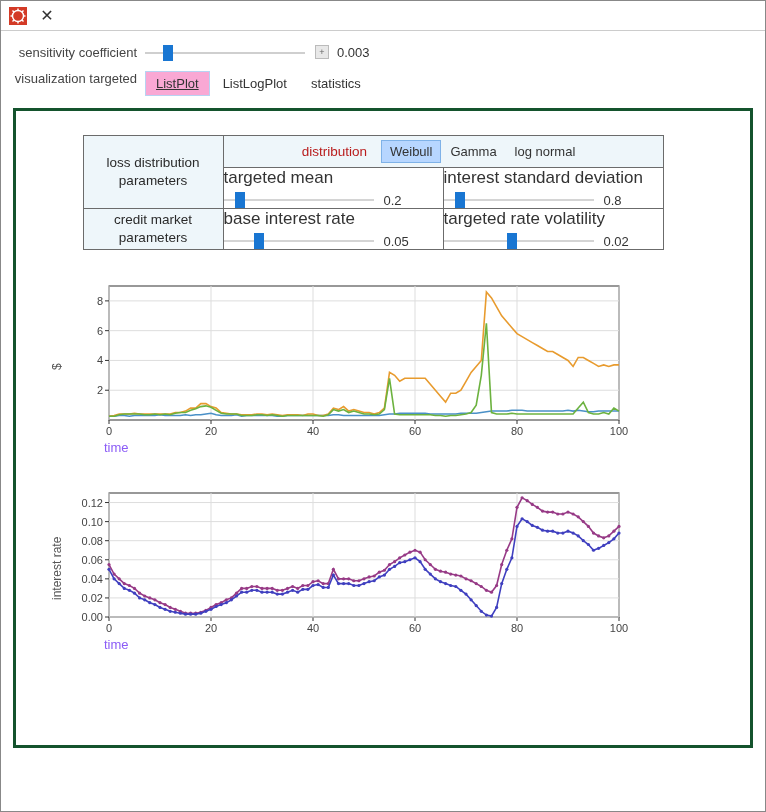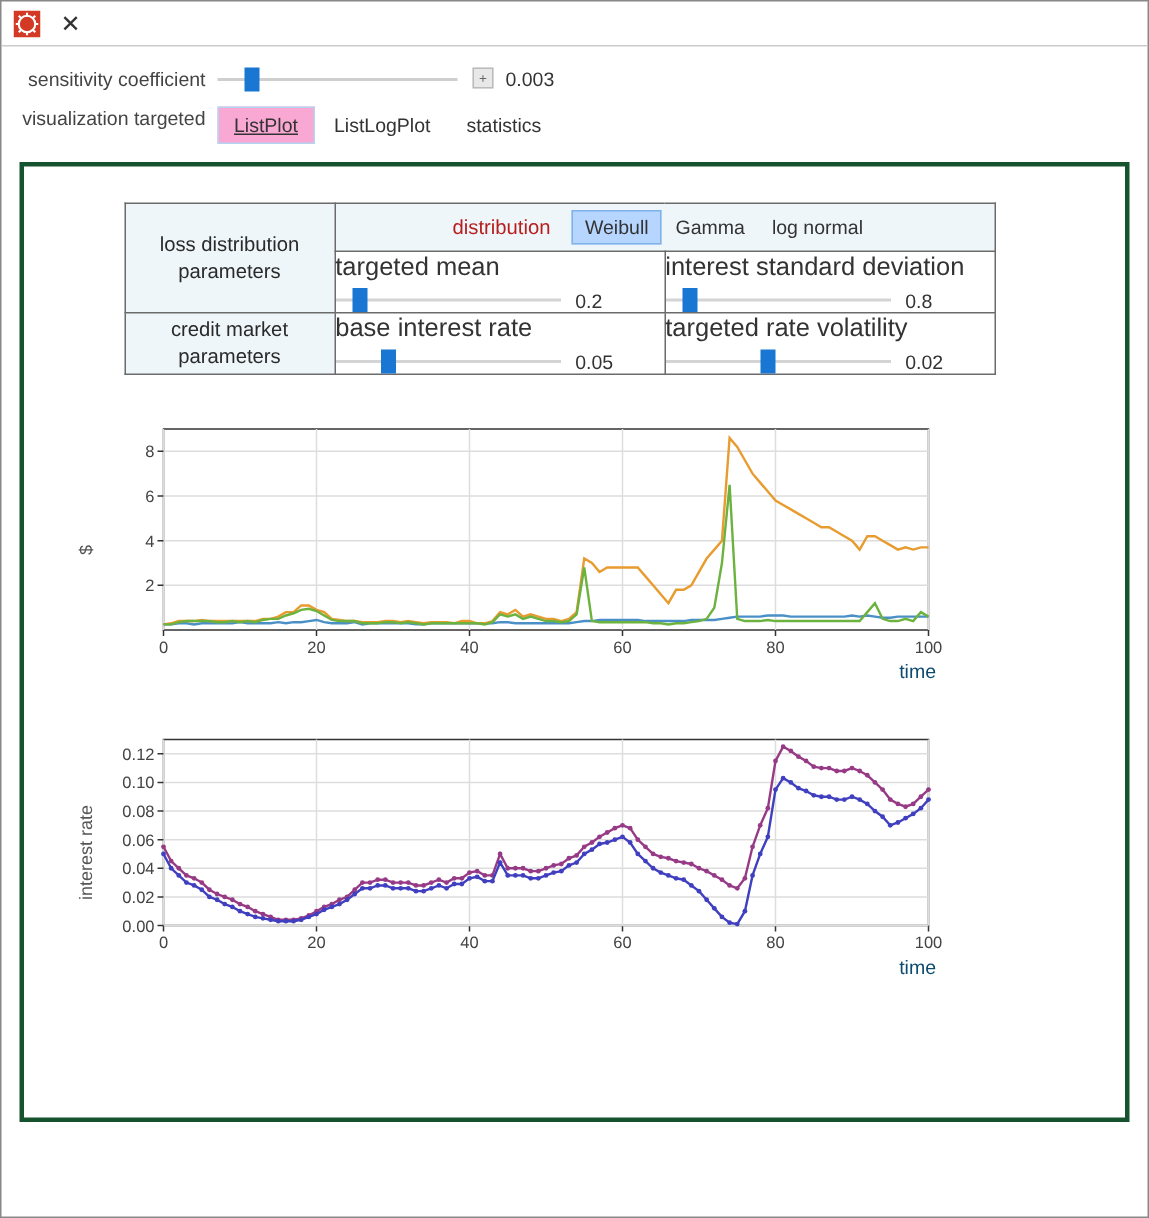--- a/index.html
+++ b/index.html
@@ -32,21 +32,21 @@
   .mini-slider .line { position:absolute; left:0; right:0; top:7px; height:2px; background:#d4d4d4;}
   .mini-slider .thumb { position:absolute; top:0; width:10px; height:16px; background:#1976d2;}
   .mini-val { font-size:13px; color:#333; min-width:30px;}
   .dist-row { display:flex; align-items:center; justify-content:center; padding:8px 6px; gap:10px; background:#eef6fa;}
   .dist-label { font-size:13.5px; color:#b91c1c; margin-right:4px;}
   .dist-btn { padding:3px 8px; font-size:13px; cursor:pointer; border:1px solid transparent;}
   .dist-btn.selected { background:#b7d6ff; border-color:#7fb2e8;}
   .chart-area { margin-top:28px; }
   .chart-wrap { position:relative; margin:0 auto 30px auto; display:flex; }
   .ylabel { writing-mode:vertical-rl; transform:rotate(180deg); font-size:12px; color:#555; text-align:center; padding-right:4px;}
-  .xlabel { text-align:right; font-size:13px; color:#0c4a6e; margin-top:2px;}
+  .xlabel { text-align:left; font-size:13px; color:#8b5cf6; margin-top:2px;}
   svg.plot { display:block; overflow:visible;}
   .axis { stroke:#333; stroke-width:1; }
   .grid { stroke:#ddd; stroke-width:1; }
   .tick-text { font-size:11px; fill:#444; }
 </style>
 </head>
 <body>
 
 <div class="window">
 

